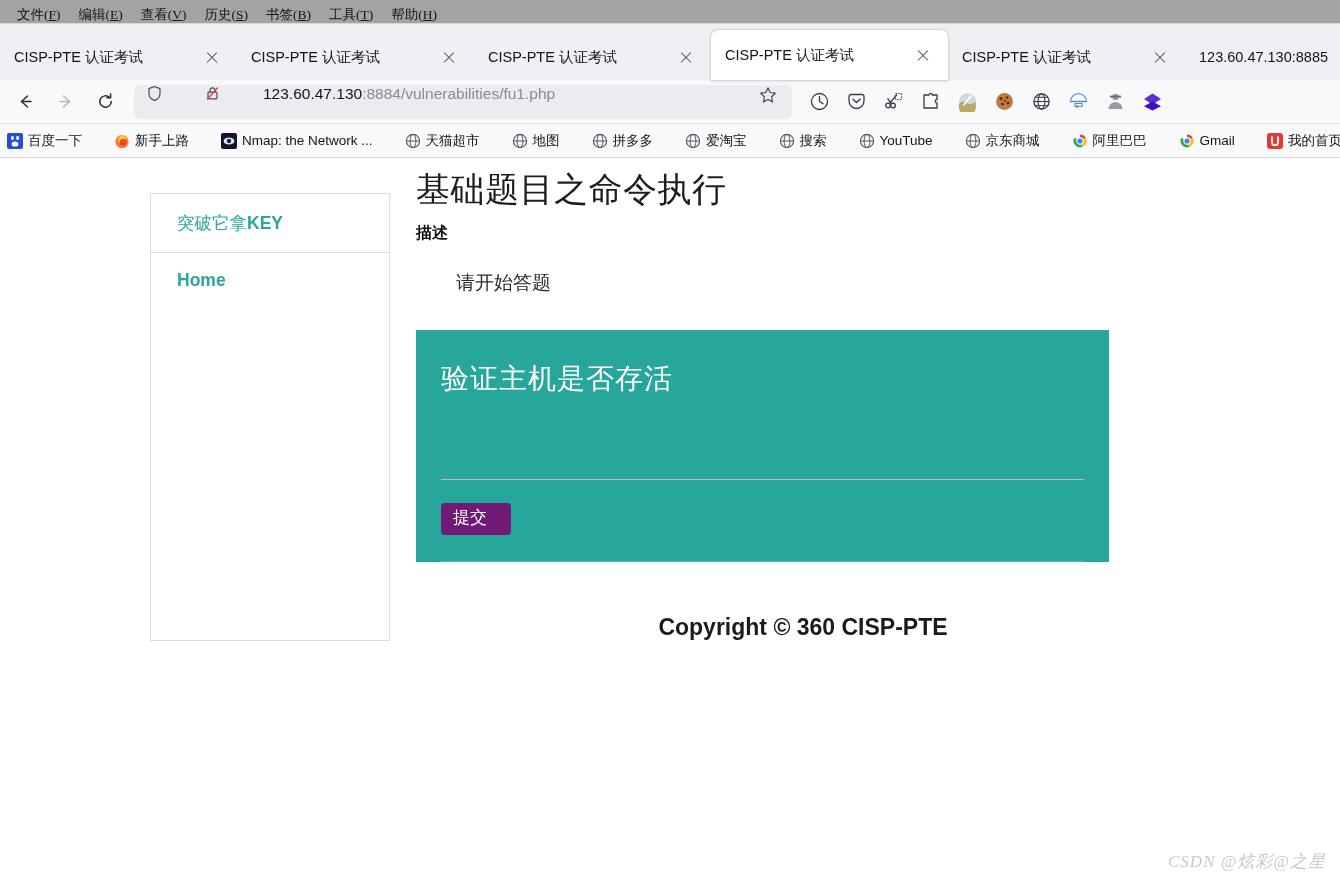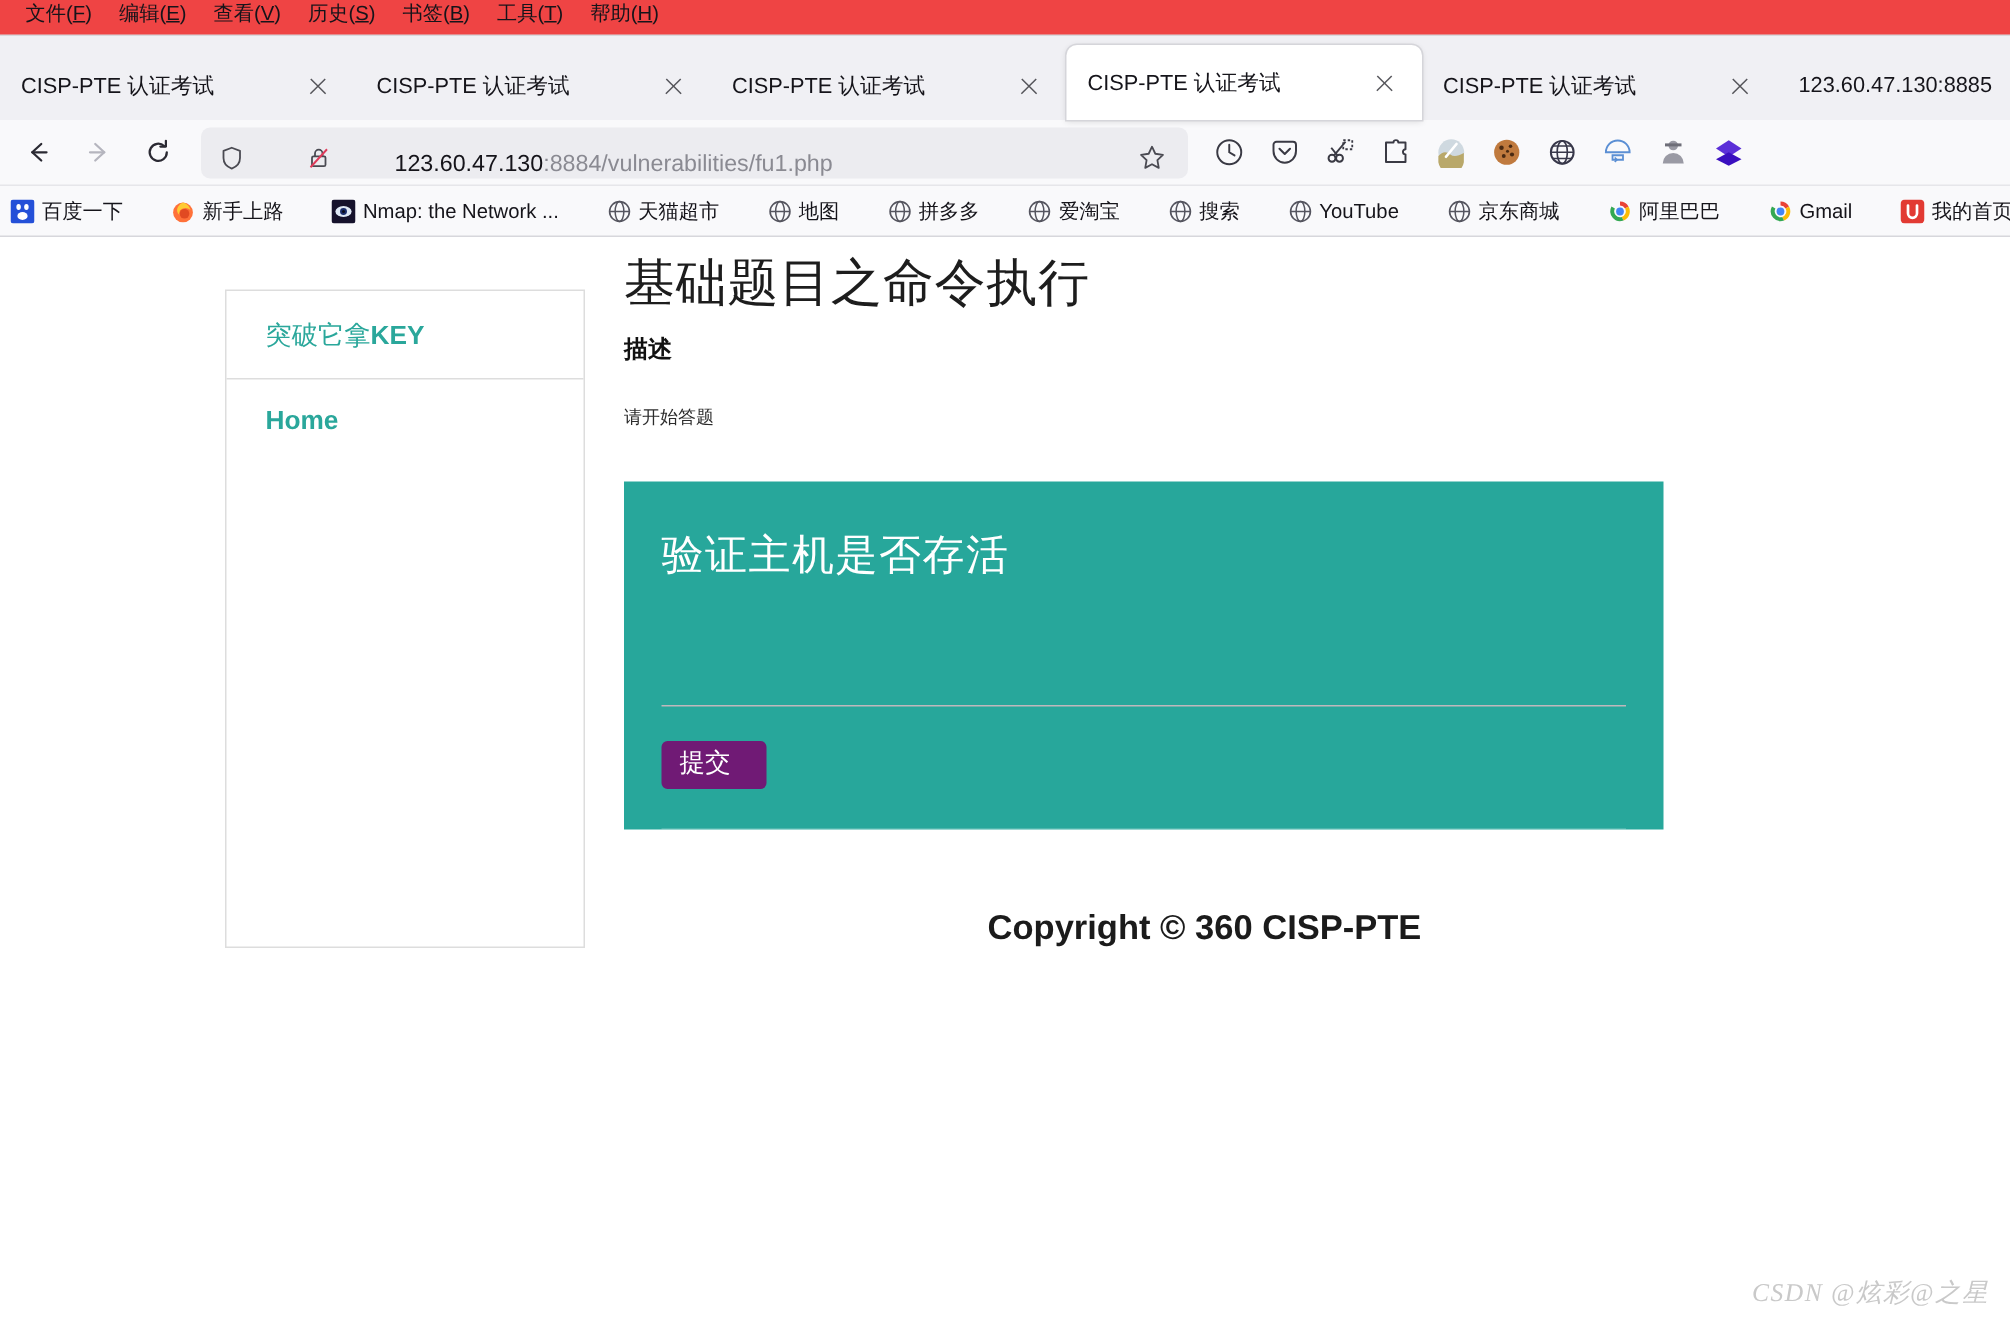--- a/index.html
+++ b/index.html
@@ -9,24 +9,25 @@
     background: #ffffff;
     overflow: hidden;
   }
 
   
   .chrome { background: #f0f0f4; }
 
   .menubar {
     height: 24px;
     display: flex;
-    align-items: flex-start;
+    align-items: flex-end;
     padding-left: 8px;
-    background: #ef4444;
+    background: #a3a3a3;
     border-bottom: 1px solid #d8d8dc;
+    font-family: Liberation Serif, serif;
   }
   .menu-item {
     font-size: 13.5px;
     color: #15141a;
     padding: 2px 9px;
     white-space: nowrap;
     line-height: 1;
   }
   .menu-item .mn { text-decoration: underline; }
 
@@ -96,21 +97,21 @@
   }
   .navbtn svg { display: block; }
 
   .urlbar {
     flex: 0 0 auto;
     width: 658px;
     height: 34px;
     background: #ececf0;
     border-radius: 6px;
     display: flex;
-    align-items: flex-end;
+    align-items: flex-start;
     padding: 0 10px 0 12px;
     margin-left: 6px;
     margin-right: 10px;
     gap: 32px;
   }
   .url-text {
     flex: 1 1 auto;
     font-size: 15.5px;
     color: #15141a;
     margin-left: 10px;
@@ -204,23 +205,24 @@
     line-height: 1.15;
     margin-top: 2px;
   }
   .desc-head {
     font-size: 16px;
     font-weight: bold;
     color: #111;
     margin-top: 14px;
   }
   .desc-body {
-    font-size: 12px;
+    font-size: 19px;
     color: #2b2b2b;
     margin-top: 26px;
+    margin-left: 40px;
   }
 
   .card {
     margin-top: 34px;
     width: 693px;
     background: #27a79b;
     color: #fff;
     padding: 0;
   }
   .card-body { padding: 30px 25px 0 25px; }

